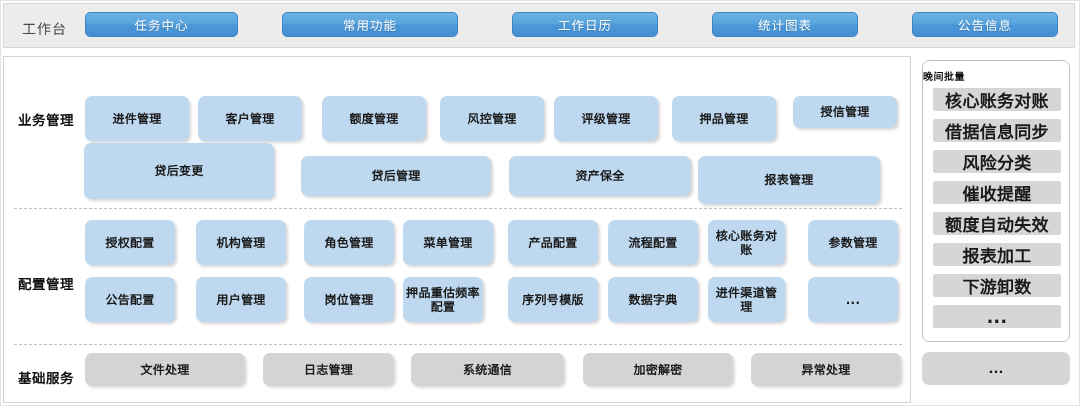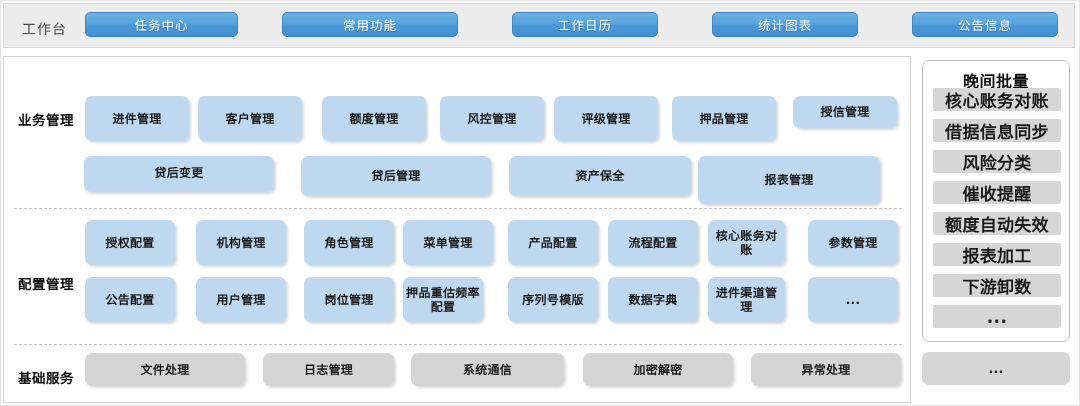--- a/index.html
+++ b/index.html
@@ -118,22 +118,22 @@
     background: #ffffff;
     border: 1px solid #bfbfbf;
     border-radius: 7px;
     box-sizing: border-box;
   }
   .side-title {
     position: absolute;
     top: 7px;
     left: 0;
     width: 100%;
-    text-align: center;
-    font-size: 16px;
+    text-align: left;
+    font-size: 10px;
     font-weight: bold;
     color: #111111;
     letter-spacing: 0.5px;
   }
   .side-item {
     position: absolute;
     left: 10px;
     width: 128px;
     height: 23px;
     background: #d6d6d6;
@@ -193,21 +193,21 @@
       <div class="divider" style="top: 151px;"></div>
       <div class="divider" style="top: 287px;"></div>
       <div class="row-label" style="top: 52px;">业务管理</div>
       <div class="card blue" style="left: 81px; top: 39px; width: 104px; height: 45px;">进件管理</div>
       <div class="card blue" style="left: 194px; top: 39px; width: 104px; height: 45px;">客户管理</div>
       <div class="card blue" style="left: 318px; top: 39px; width: 104px; height: 45px;">额度管理</div>
       <div class="card blue" style="left: 436px; top: 39px; width: 104px; height: 45px;">风控管理</div>
       <div class="card blue" style="left: 550px; top: 39px; width: 104px; height: 45px;">评级管理</div>
       <div class="card blue" style="left: 668px; top: 39px; width: 104px; height: 45px;">押品管理</div>
       <div class="card blue" style="left: 789px; top: 39px; width: 104px; height: 31px;">授信管理</div>
-      <div class="card blue" style="left: 80px; top: 99px; width: 190px; height: 36px; font-family: Liberation Mono, monospace;">贷后变更</div>
+      <div class="card blue" style="left: 80px; top: 86px; width: 190px; height: 56px;">贷后变更</div>
       <div class="card blue" style="left: 297px; top: 99px; width: 190px; height: 40px;">贷后管理</div>
       <div class="card blue" style="left: 505px; top: 99px; width: 182px; height: 40px;">资产保全</div>
       <div class="card blue" style="left: 694px; top: 99px; width: 182px; height: 48px;">报表管理</div>
       <div class="row-label" style="top: 216px;">配置管理</div>
       <div class="card blue" style="left: 81px; top: 163px; width: 90px; height: 45px;">授权配置</div>
       <div class="card blue" style="left: 192px; top: 163px; width: 90px; height: 45px;">机构管理</div>
       <div class="card blue" style="left: 300px; top: 163px; width: 90px; height: 45px;">角色管理</div>
       <div class="card blue" style="left: 399px; top: 163px; width: 90px; height: 45px;">菜单管理</div>
       <div class="card blue" style="left: 504px; top: 163px; width: 90px; height: 45px;">产品配置</div>
       <div class="card blue" style="left: 604px; top: 163px; width: 90px; height: 45px;">流程配置</div>

